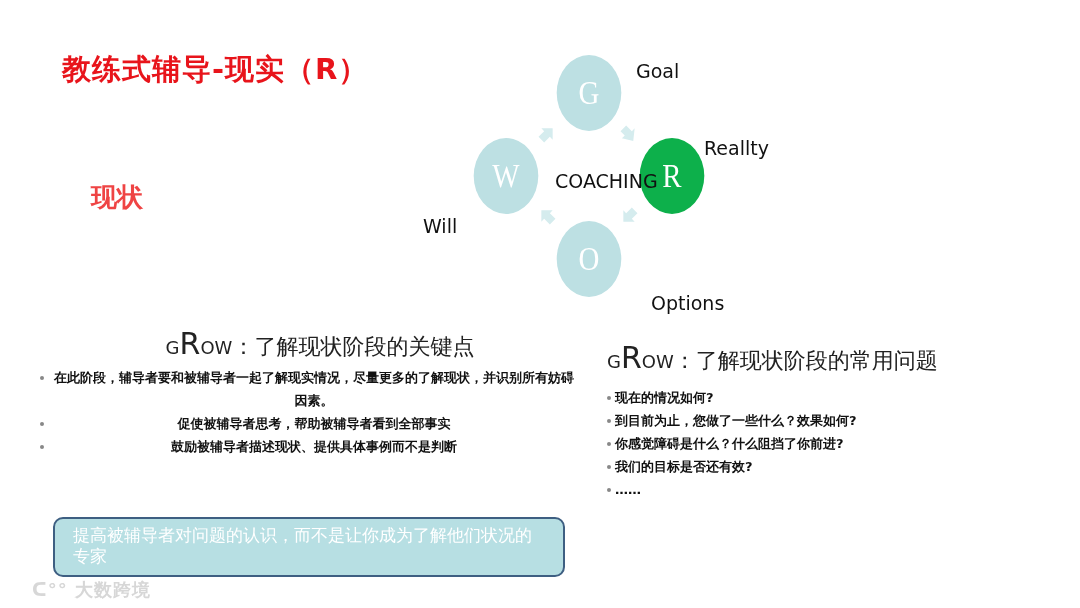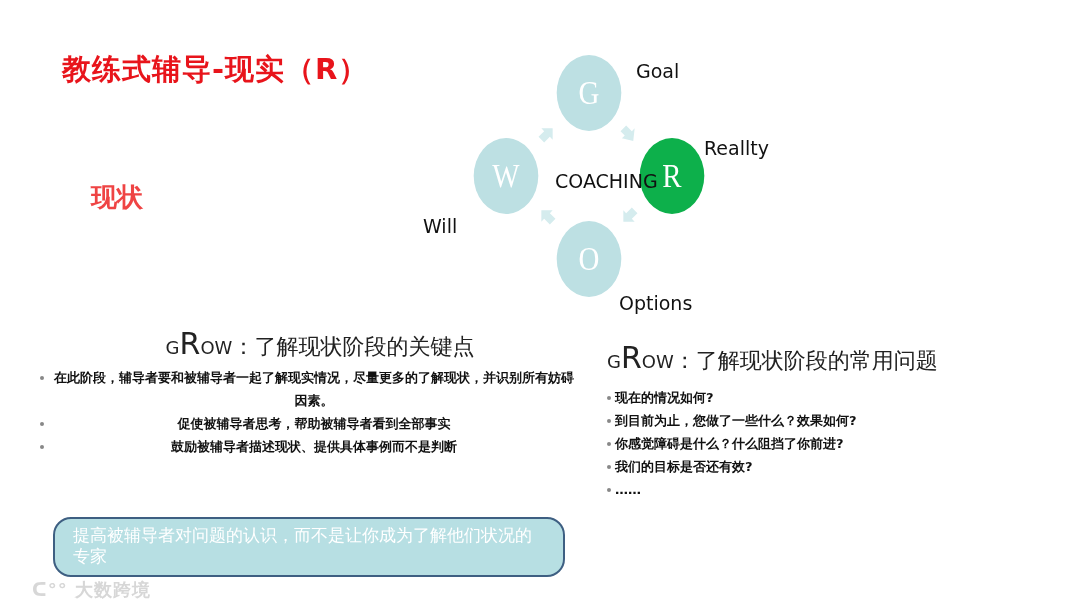--- a/index.html
+++ b/index.html
@@ -37,21 +37,21 @@
   ul.bullets li {
     font-size:13px; font-weight:bold; color:#111; line-height:23px;
     position:relative; padding-left:8px;
   }
   ul.bullets li::before {
     content:""; position:absolute; left:0; top:10px; width:4px; height:4px;
     border-radius:50%; background:#888;
   }
   .callout {
     left:53px; top:517px; width:512px; height:60px;
-    background:#b7dfe3; border:2px solid #3e5f82; border-radius:18px;
+    background:#b7dfe3; border:2px solid #3e5f82; border-radius:10px;
     box-sizing:border-box; padding:6px 18px 0 18px;
     color:#ffffff; font-size:17px; line-height:21px;
   }
   .watermark {
     left:8px; top:578px; font-size:18px; color:#d7d7d7; font-weight:bold;
     white-space:nowrap; letter-spacing:1px;margin-left:24px;
   }
 </style>
 </head>
 <body>
@@ -62,21 +62,21 @@
 <div>
   <div class="circle" style="left:551px;top:55px;">G</div>
   <div class="circle active" style="left:634px;top:138px;">R</div>
   <div class="circle" style="left:551px;top:221px;">O</div>
   <div class="circle" style="left:468px;top:138px;">W</div>
 
   <div class="coaching">COACHING</div>
 
   <div class="diag-label" style="left:636px;top:60px;">Goal</div>
   <div class="diag-label" style="left:704px;top:137px;">Reallty</div>
-  <div class="diag-label" style="left:619px;top:292px;">Options</div>
+  <div class="diag-label" style="left:651px;top:292px;">Options</div>
   <div class="diag-label" style="left:423px;top:215px;">Will</div>
 
   <div class="arrow" style="left:619px;top:124px;">
     <svg viewBox="0 0 20 20">
         <path d="M2 6 L10 6 L10 2 L18 12 L8 18 L8 14 L2 14 Z" fill="#d5ecee" transform="rotate(45 10 10)"></path>
       </svg>
   </div>
   <div class="arrow" style="left:619px;top:206px;">
     <svg viewBox="0 0 20 20">
         <path d="M2 6 L10 6 L10 2 L18 10 L10 18 L10 14 L2 14 Z" fill="#d5ecee" transform="rotate(135 10 10)"></path>

